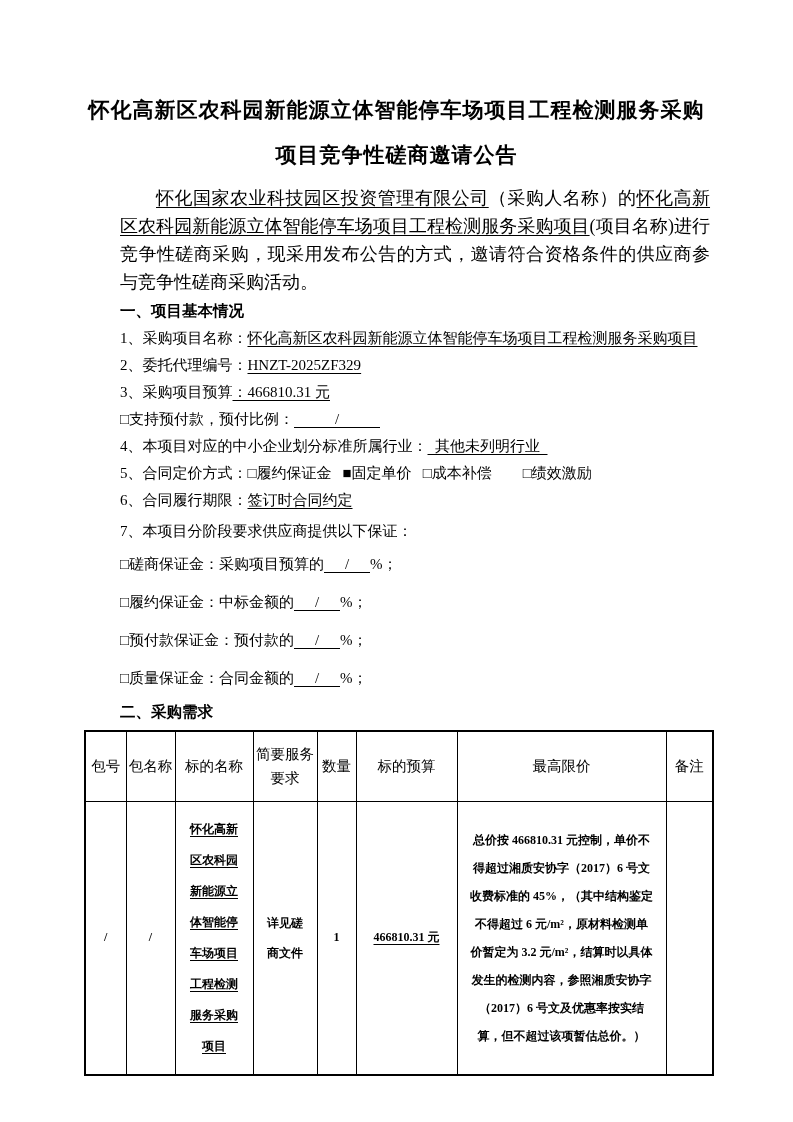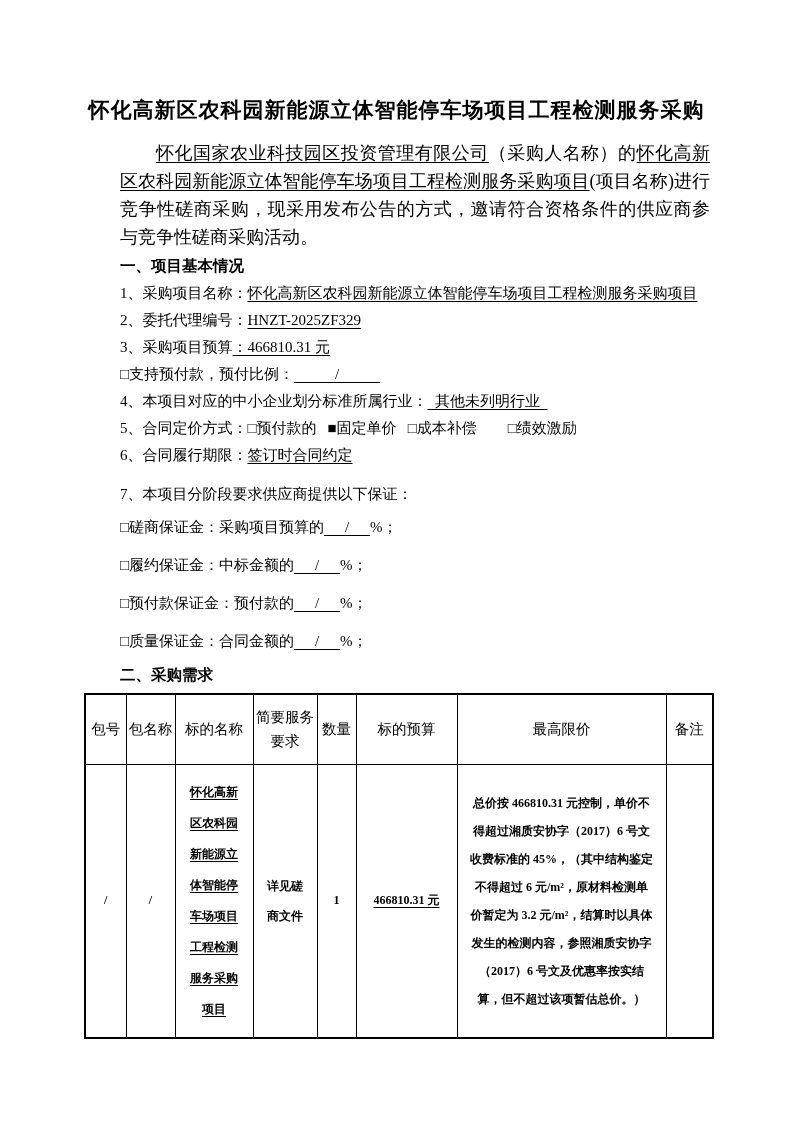--- a/index.html
+++ b/index.html
@@ -16,21 +16,21 @@
   }
   .intro {
     margin:6px 83px 0 120px; font-size:18px; line-height:28px;
     text-align:justify; text-indent:2em;
   }
   .sec-heading {
     margin:2px 83px 0 120px; font-size:15.5px; font-weight:700; line-height:27px;
     font-family:"DejaVu Sans","Liberation Sans",sans-serif;
   }
   .item { margin:0 60px 0 120px; font-size:15px; line-height:27px; white-space:nowrap; }
-  .item-gap { margin-top:12px; }
+  .item-gap { margin-top:4px; }
   .guar { margin:0 83px 0 120px; font-size:15px; line-height:38px; }
   .u { text-decoration:underline; text-underline-offset:3px; }
   .blank {
     display:inline-block; border-bottom:1px solid #000; text-align:center;
     line-height:16px; vertical-align:baseline;
   }
   .blank-wide { width:86px; }
   .blank-small { width:46px; }
   .opt { margin-right:11px; }
   .opt:last-child { margin-right:0;padding-left:20px; }
@@ -51,37 +51,38 @@
     text-align:justify; text-align-last:center;
   }
 </style>
 </head>
 <body>
 
 <div class="page">
 
   <div class="doc-title">
     <div>怀化高新区农科园新能源立体智能停车场项目工程检测服务采购</div>
+    <div>项目竞争性磋商邀请公告</div>
   </div>
 
   <p class="intro"><span class="u">怀化国家农业科技园区投资管理有限公司</span><span>（采购人名称）的</span><span class="u">怀化高新区农科园新能源立体智能停车场项目工程检测服务采购项目</span><span>(项目名称)进行竞争性磋商采购，现采用发布公告的方式，邀请符合资格条件的供应商参与竞争性磋商采购活动。</span></p>
 
   <div class="sec-heading">一、项目基本情况</div>
 
   <div class="item"><span>1、采购项目名称：</span><span class="u">怀化高新区农科园新能源立体智能停车场项目工程检测服务采购项目</span></div>
 
   <div class="item"><span>2、委托代理编号：</span><span class="u">HNZT-2025ZF329</span></div>
 
   <div class="item"><span>3、采购项目预算</span><span class="u">：466810.31 元</span></div>
 
   <div class="item"><span>□支持预付款，预付比例：</span><span class="blank blank-wide">/</span></div>
 
   <div class="item"><span>4、本项目对应的中小企业划分标准所属行业：</span><span class="u" style="white-space:pre;">  其他未列明行业  </span></div>
 
-  <div class="item"><span>5、合同定价方式：</span><span class="opt">□预付款的</span><span class="opt">■固定单价</span><span class="opt">□成本补偿</span><span class="opt">□绩效激励</span></div>
+  <div class="item"><span>5、合同定价方式：</span><span class="opt">□履约保证金</span><span class="opt">■固定单价</span><span class="opt">□成本补偿</span><span class="opt">□绩效激励</span></div>
 
   <div class="item"><span>6、合同履行期限：</span><span class="u">签订时合同约定</span></div>
 
   <div class="item item-gap">7、本项目分阶段要求供应商提供以下保证：</div>
 
   <div class="guar"><span>□磋商保证金：采购项目预算的</span><span class="blank blank-small">/</span><span>%；</span></div>
 
   <div class="guar"><span>□履约保证金：中标金额的</span><span class="blank blank-small">/</span><span>%；</span></div>
 
   <div class="guar"><span>□预付款保证金：预付款的</span><span class="blank blank-small">/</span><span>%；</span></div>

